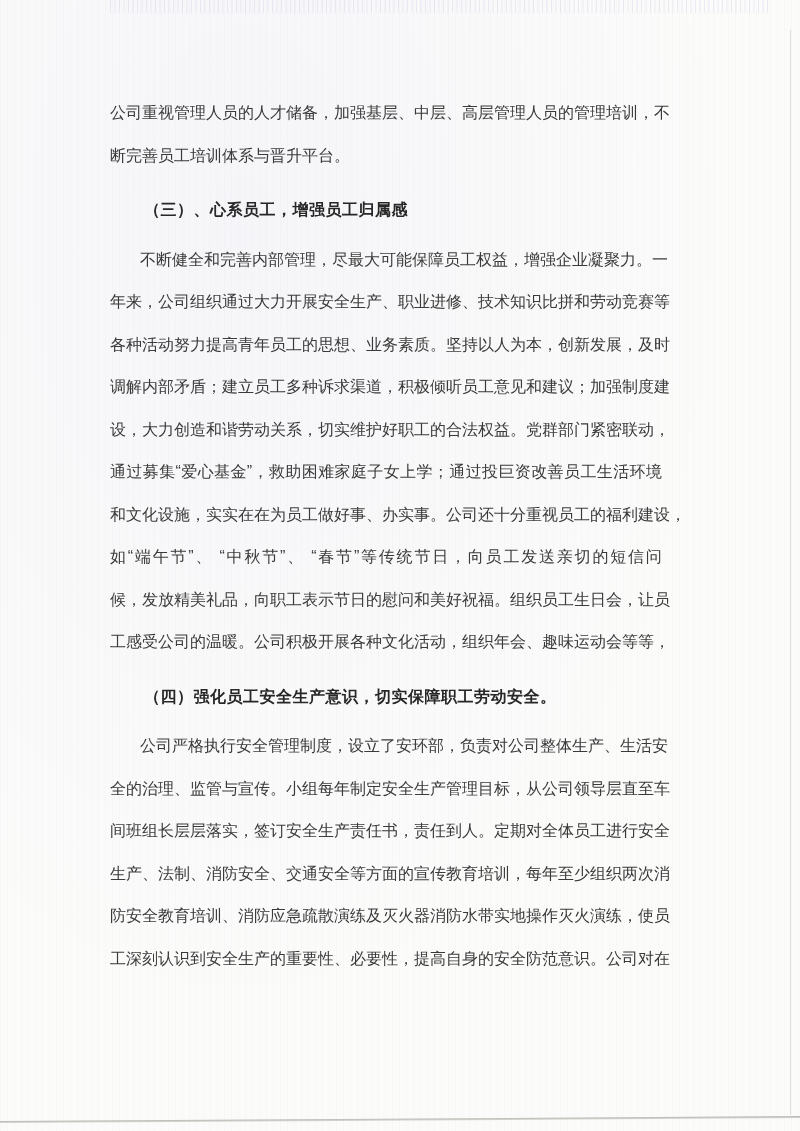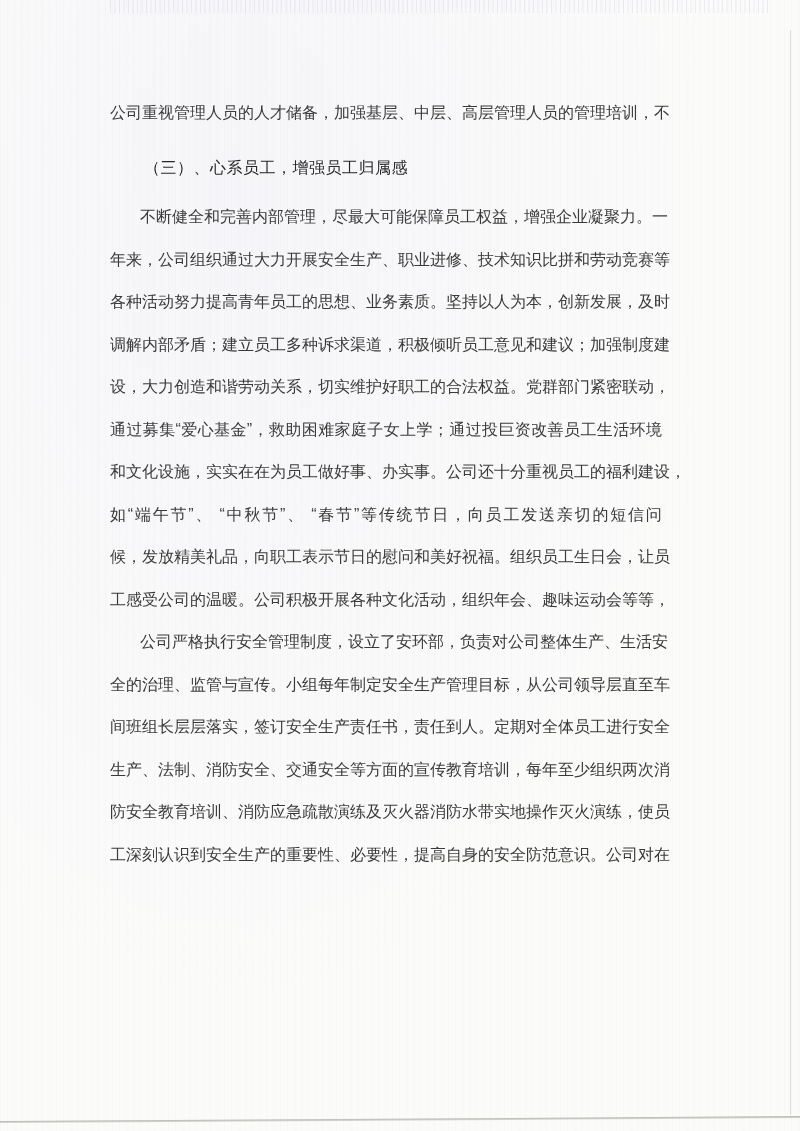--- a/index.html
+++ b/index.html
@@ -79,21 +79,21 @@
     align-items: center;
     white-space: normal;
   }
   .line.just span { display: inline-block; }
   .line.indent { padding-left: 30px; }
   .heading {
     height: 42.5px;
     line-height: 42.5px;
     padding-left: 34px;
     margin: 12px 0 7px 0;
-    font-weight: 400;
+    font-weight: 700;
     color: #272727;
     letter-spacing: 0.5px;
     white-space: pre;
   }
 </style>
 </head>
 <body>
 
 <div class="page">
   <div class="streaks"></div>
@@ -129,20 +129,21 @@
         <span>人</span>
         <span>员</span>
         <span>的</span>
         <span>管</span>
         <span>理</span>
         <span>培</span>
         <span>训</span>
         <span>，</span>
         <span>不</span>
       </div>
+      <div class="line">断完善员工培训体系与晋升平台。</div>
       <div class="heading">（三）、心系员工，增强员工归属感</div>
       <div class="line just indent">
         <span>不</span>
         <span>断</span>
         <span>健</span>
         <span>全</span>
         <span>和</span>
         <span>完</span>
         <span>善</span>
         <span>内</span>
@@ -500,20 +501,21 @@
         <span>、</span>
         <span>趣</span>
         <span>味</span>
         <span>运</span>
         <span>动</span>
         <span>会</span>
         <span>等</span>
         <span>等</span>
         <span>，</span>
       </div>
+      <div class="heading">（四）强化员工安全生产意识，切实保障职工劳动安全。</div>
       <div class="line just indent">
         <span>公</span>
         <span>司</span>
         <span>严</span>
         <span>格</span>
         <span>执</span>
         <span>行</span>
         <span>安</span>
         <span>全</span>
         <span>管</span>

